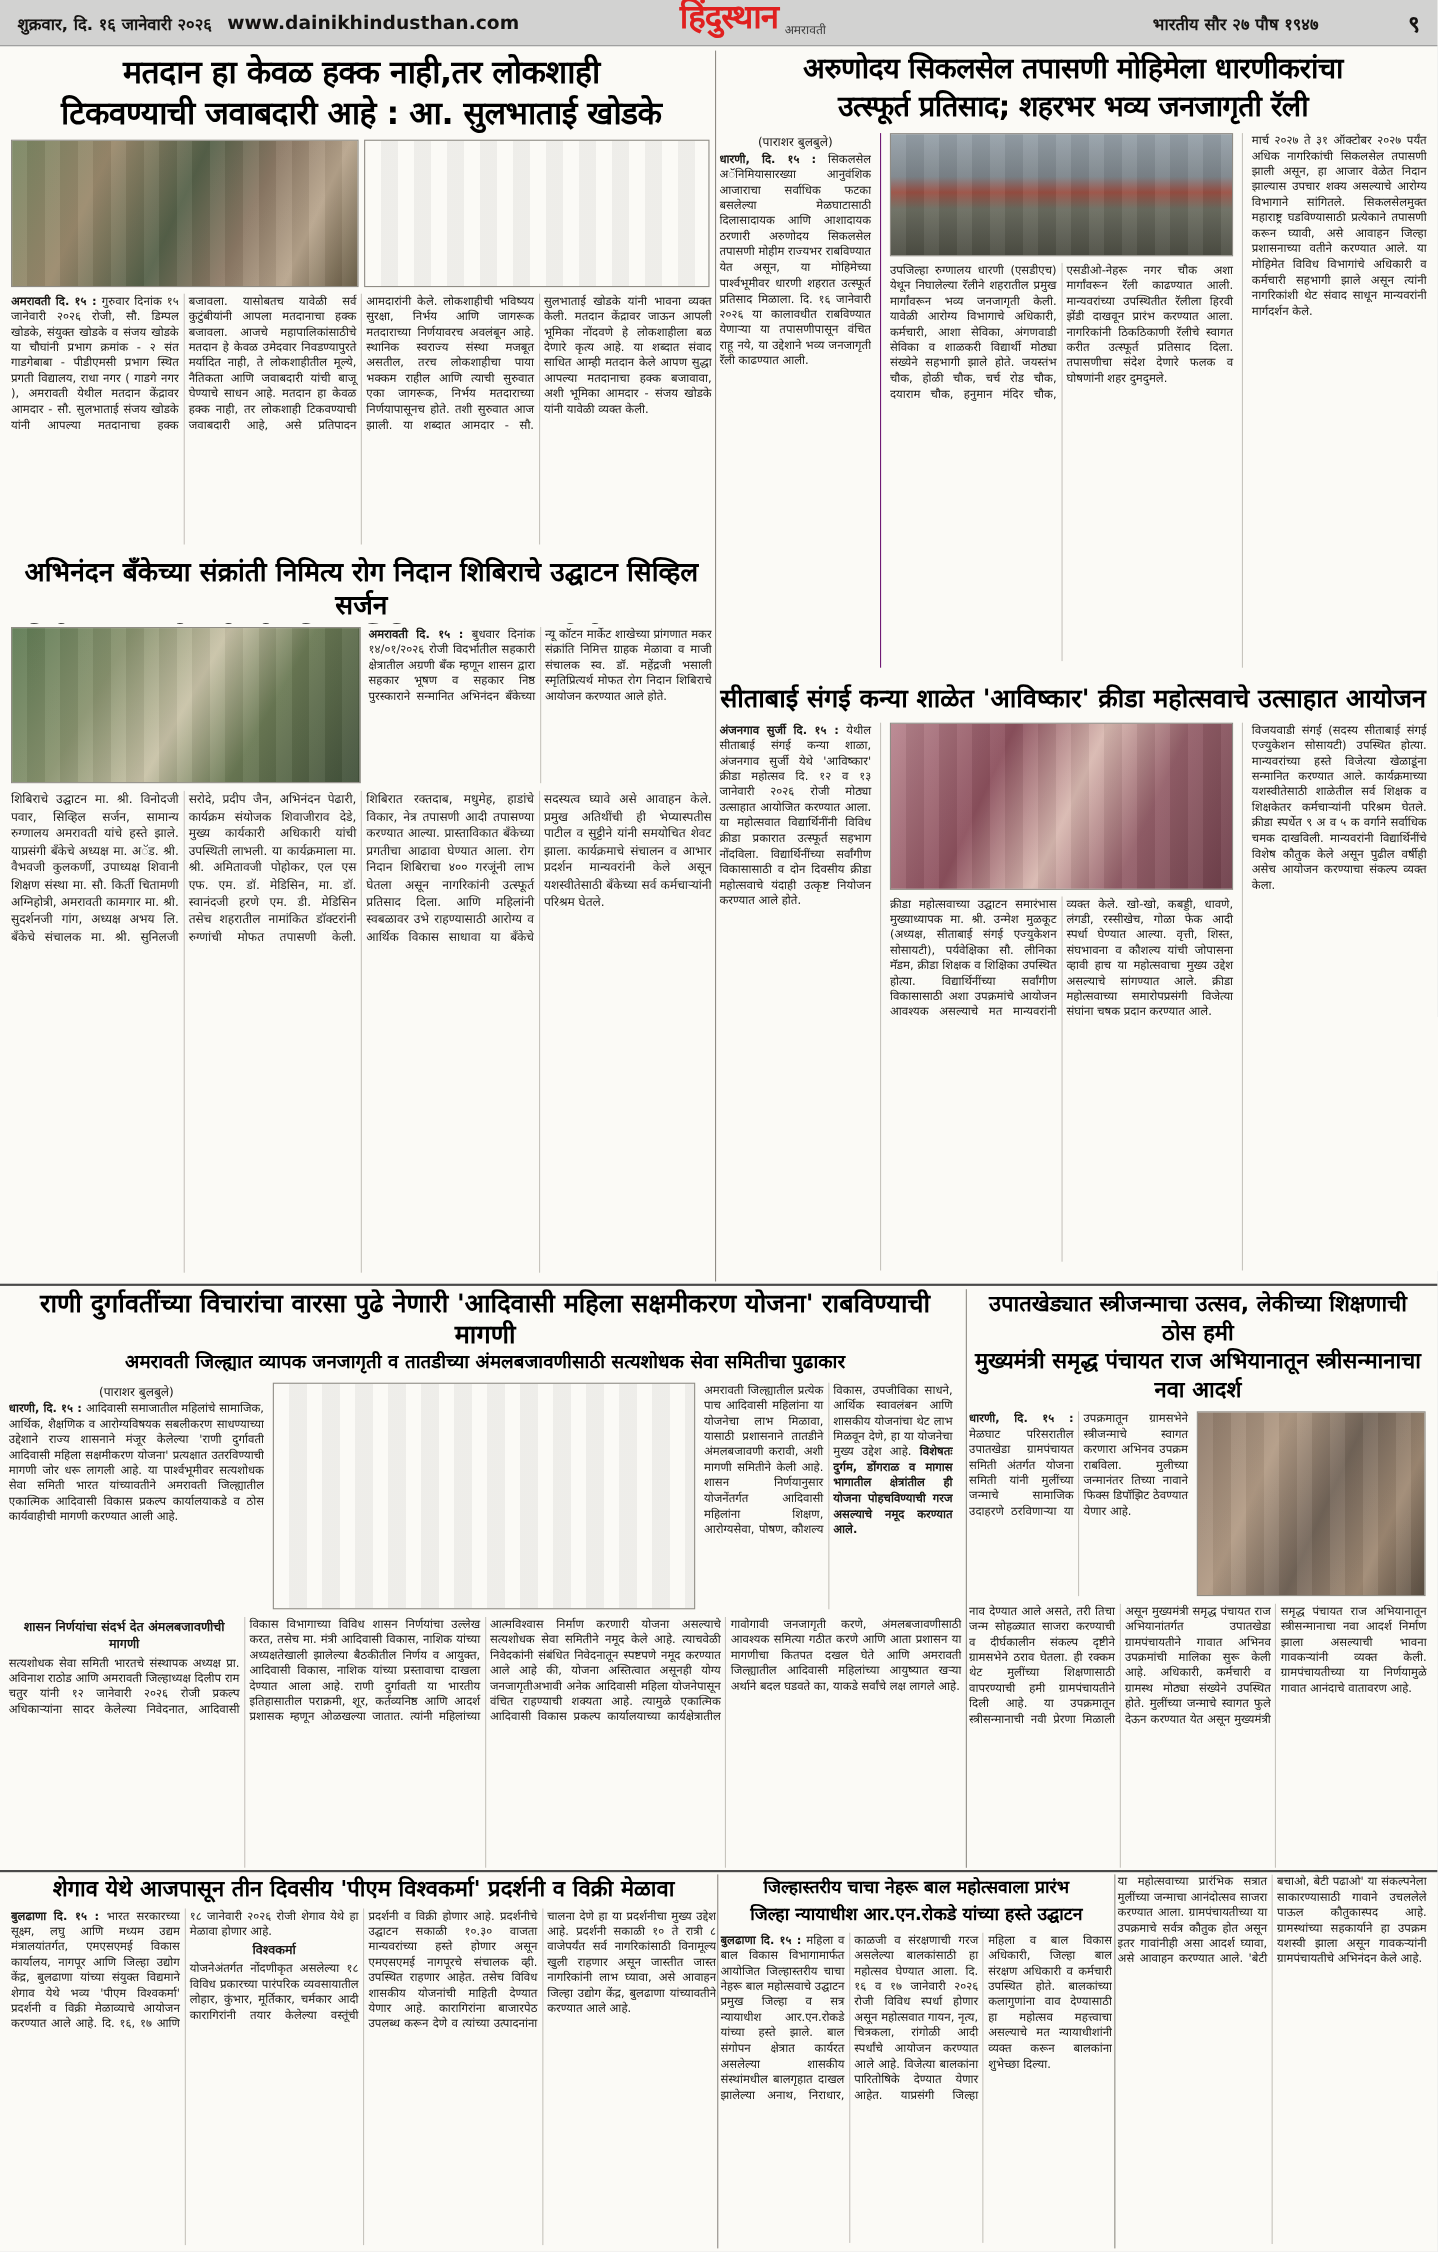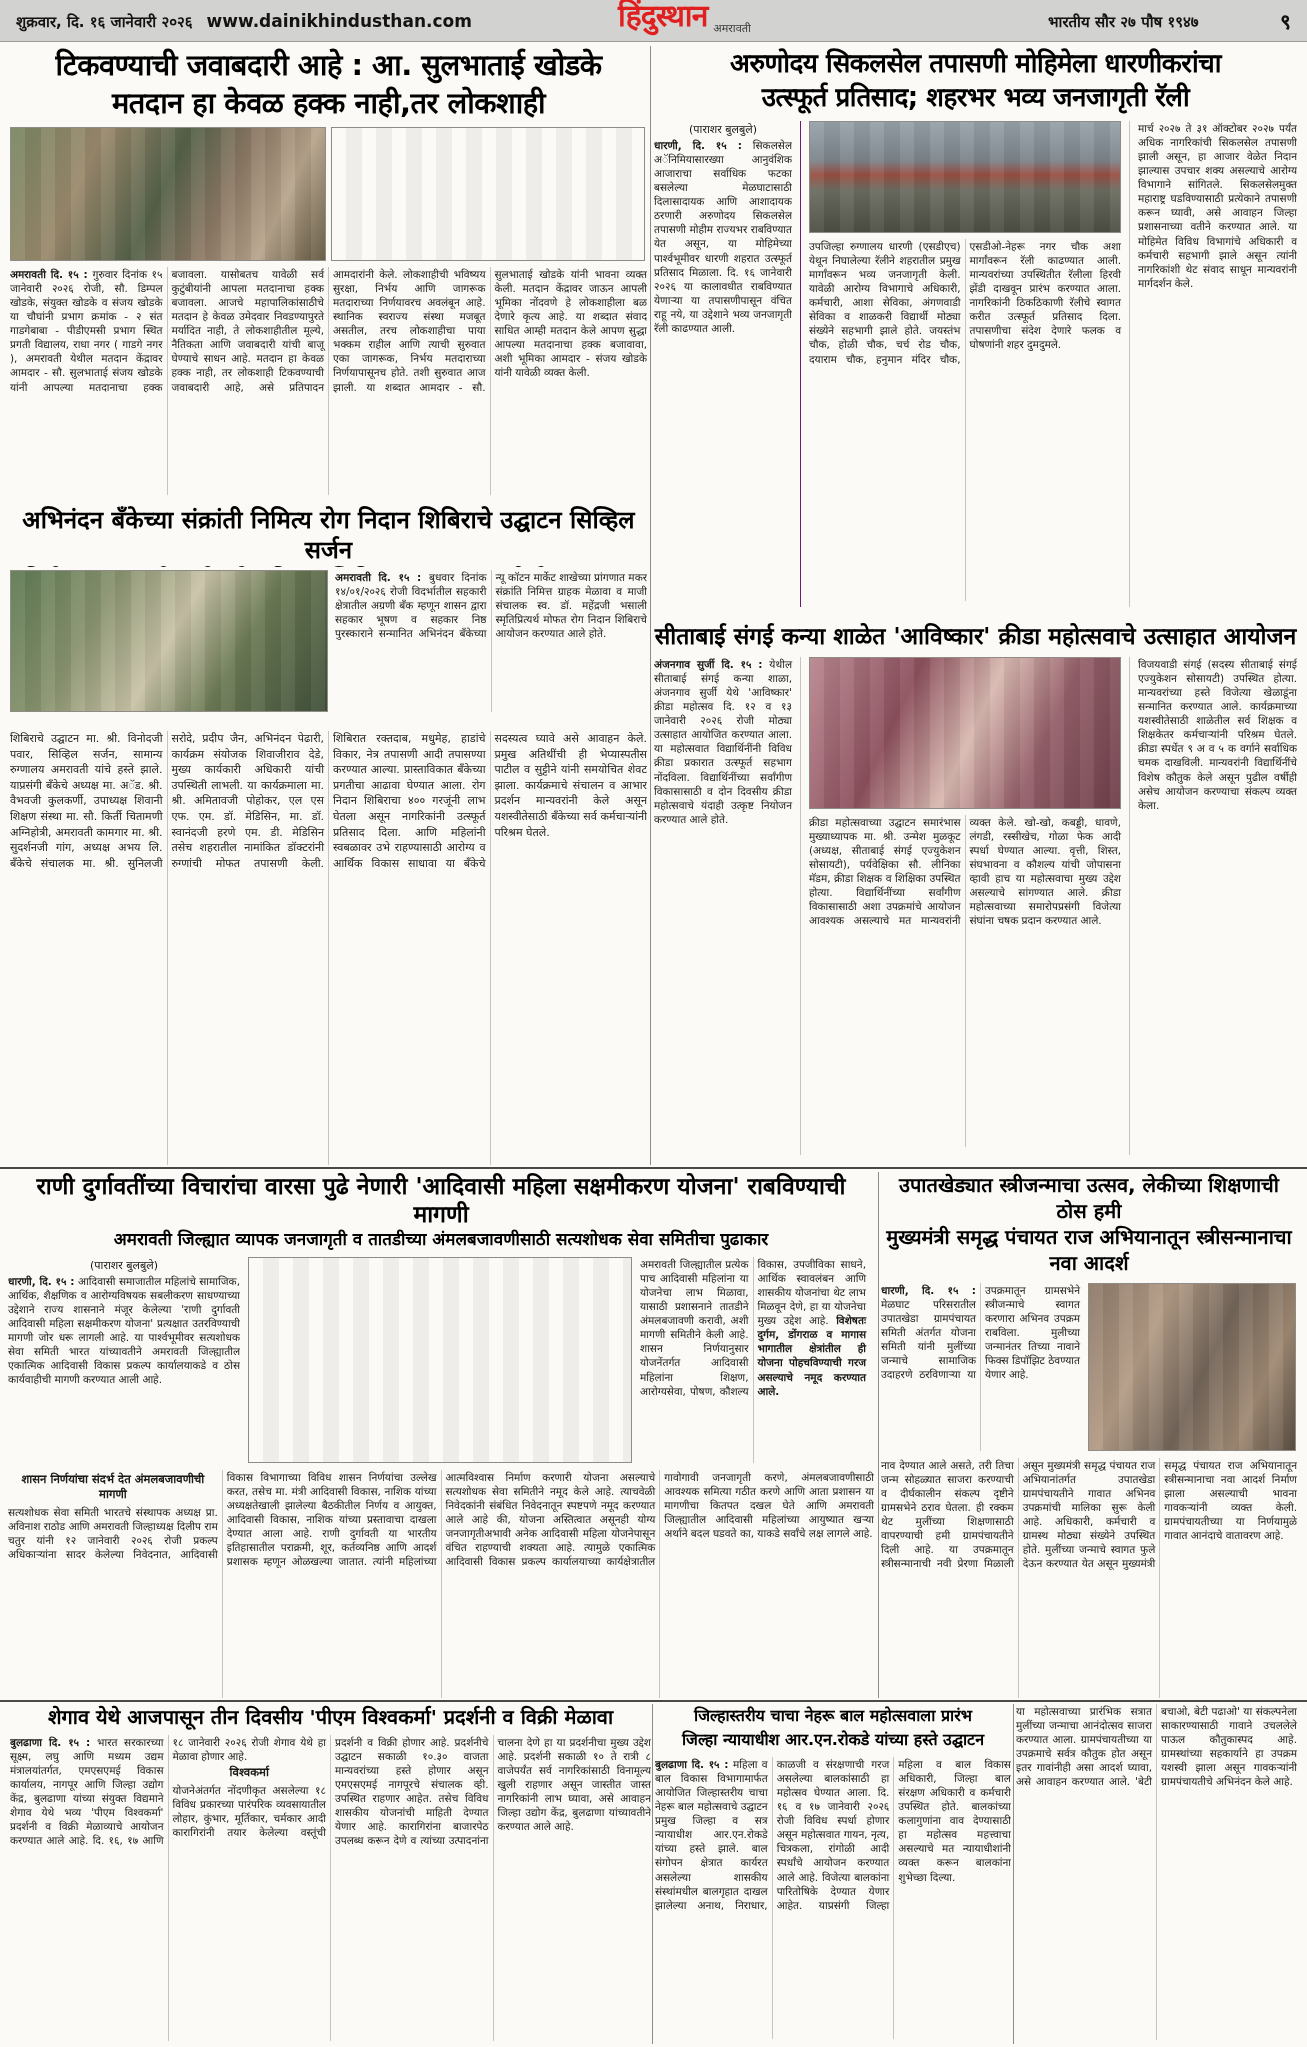--- a/index.html
+++ b/index.html
@@ -58,22 +58,22 @@
     <span class="hdr-date">शुक्रवार, दि. १६ जानेवारी २०२६</span>
     <span class="hdr-site">www.dainikhindusthan.com</span>
     <span class="logo">
       <span class="logo-main">हिंदुस्थान</span><span class="logo-sub">अमरावती</span>
     </span>
     <span class="hdr-solar">भारतीय सौर २७ पौष १९४७</span>
     <span class="hdr-page">९</span>
   </header>
 
   <section class="art" style="left:10px;top:46px;width:637px;height:457px">
+    <div class="hl hl-xl">मतदान हा केवळ हक्क नाही,तर लोकशाही</div>
     <div class="hl hl-xl">टिकवण्याची जवाबदारी आहे : आ. सुलभाताई खोडके</div>
-    <div class="hl hl-xl">मतदान हा केवळ हक्क नाही,तर लोकशाही</div>
     <div class="row" style="margin-top:5px;gap:5px">
       <div class="photo ph-a1a" style="width:316px;height:134px"></div>
       <div class="photo ph-a1b" style="width:314px;height:134px"></div>
     </div>
     <div class="body cols4" style="margin-top:6px;height:228px">
       <span class="dl">अमरावती दि. १५ : </span><span>गुरुवार दिनांक १५ जानेवारी २०२६ रोजी, सौ. डिम्पल खोडके, संयुक्त खोडके व संजय खोडके या चौघांनी प्रभाग क्रमांक - २ संत गाडगेबाबा - पीडीएमसी प्रभाग स्थित प्रगती विद्यालय, राधा नगर ( गाडगे नगर ), अमरावती येथील मतदान केंद्रावर आमदार - सौ. सुलभाताई संजय खोडके यांनी आपल्या मतदानाचा हक्क बजावला. यासोबतच यावेळी सर्व कुटुंबीयांनी आपला मतदानाचा हक्क बजावला. आजचे महापालिकांसाठीचे मतदान हे केवळ उमेदवार निवडण्यापुरते मर्यादित नाही, ते लोकशाहीतील मूल्ये, नैतिकता आणि जवाबदारी यांची बाजू घेण्याचे साधन आहे. मतदान हा केवळ हक्क नाही, तर लोकशाही टिकवण्याची जवाबदारी आहे, असे प्रतिपादन आमदारांनी केले. लोकशाहीची भविष्यय सुरक्षा, निर्भय आणि जागरूक मतदाराच्या निर्णयावरच अवलंबून आहे. स्थानिक स्वराज्य संस्था मजबूत असतील, तरच लोकशाहीचा पाया भक्कम राहील आणि त्याची सुरुवात एका जागरूक, निर्भय मतदाराच्या निर्णयापासूनच होते. तशी सुरुवात आज झाली. या शब्दात आमदार - सौ. सुलभाताई खोडके यांनी भावना व्यक्त केली. मतदान केंद्रावर जाऊन आपली भूमिका नोंदवणे हे लोकशाहीला बळ देणारे कृत्य आहे. या शब्दात संवाद साधित आम्ही मतदान केले आपण सुद्धा आपल्या मतदानाचा हक्क बजावावा, अशी भूमिका आमदार - संजय खोडके यांनी यावेळी व्यक्त केली.</span>
     </div>
   </section>
 
   <div class="hl hl-banner art" style="left:10px;top:505px;width:637px;height:62px">
@@ -81,21 +81,21 @@
     <div>विनोद पवार यांचे हस्ते;  रोग निदान शिबिराचा ४०० गरजुंनी घेतला लाभ</div>
   </div>
 
   <section class="art" style="left:10px;top:570px;width:637px;height:595px">
     <div class="row" style="gap:7px">
       <div class="photo ph-a3" style="width:318px;height:142px"></div>
       <div class="body cols2" style="width:312px;height:142px">
         <span class="dl">अमरावती दि. १५ : </span><span>बुधवार दिनांक १४/०१/२०२६ रोजी विदर्भातील सहकारी क्षेत्रातील अग्रणी बँक म्हणून शासन द्वारा सहकार भूषण व सहकार निष्ठ पुरस्काराने सन्मानित अभिनंदन बँकेच्या न्यू कॉटन मार्केट शाखेच्या प्रांगणात मकर संक्रांति निमित्त ग्राहक मेळावा व माजी संचालक स्व. डॉ. महेंद्रजी भसाली स्मृतिप्रित्यर्थ मोफत रोग निदान शिबिराचे आयोजन करण्यात आले होते.</span>
       </div>
     </div>
-    <div class="body body-lg cols4" style="margin-top:19px;height:438px">
+    <div class="body body-lg cols4" style="margin-top:7px;height:438px">
       <span>शिबिराचे उद्घाटन मा. श्री. विनोदजी पवार, सिव्हिल सर्जन, सामान्य रुग्णालय अमरावती यांचे हस्ते झाले. याप्रसंगी बँकेचे अध्यक्ष मा. अॅड. श्री. वैभवजी कुलकर्णी, उपाध्यक्ष शिवानी शिक्षण संस्था मा. सौ. किर्ती चितामणी अग्निहोत्री, अमरावती कामगार मा. श्री. सुदर्शनजी गांग, अध्यक्ष अभय लि. बँकेचे संचालक मा. श्री. सुनिलजी सरोदे, प्रदीप जैन, अभिनंदन पेढारी, कार्यक्रम संयोजक शिवाजीराव देडे, मुख्य कार्यकारी अधिकारी यांची उपस्थिती लाभली. या कार्यक्रमाला मा. श्री. अमितावजी पोहोकर, एल एस एफ. एम. डॉ. मेडिसिन, मा. डॉ. स्वानंदजी हरणे एम. डी. मेडिसिन तसेच शहरातील नामांकित डॉक्टरांनी रुग्णांची मोफत तपासणी केली. शिबिरात रक्तदाब, मधुमेह, हाडांचे विकार, नेत्र तपासणी आदी तपासण्या करण्यात आल्या. प्रास्ताविकात बँकेच्या प्रगतीचा आढावा घेण्यात आला. रोग निदान शिबिराचा ४०० गरजूंनी लाभ घेतला असून नागरिकांनी उत्स्फूर्त प्रतिसाद दिला. आणि महिलांनी स्वबळावर उभे राहण्यासाठी आरोग्य व आर्थिक विकास साधावा या बँकेचे सदस्यत्व घ्यावे असे आवाहन केले. प्रमुख अतिथींची ही भेप्यास्पतीस पाटील व सुट्टीने यांनी समयोचित शेवट झाला. कार्यक्रमाचे संचालन व आभार प्रदर्शन मान्यवरांनी केले असून यशस्वीतेसाठी बँकेच्या सर्व कर्मचाऱ्यांनी परिश्रम घेतले.</span>
     </div>
   </section>
 
   <section class="art" style="left:654px;top:46px;width:643px;height:572px">
     <div class="hl hl-lg">अरुणोदय सिकलसेल तपासणी मोहिमेला धारणीकरांचा</div>
     <div class="hl hl-lg">उत्स्फूर्त प्रतिसाद; शहरभर भव्य जनजागृती रॅली</div>
     <div class="row" style="margin-top:7px;gap:8px">
       <div style="width:138px;height:486px;overflow:hidden">
         <div class="byline">(पाराशर बुलबुले)</div>

